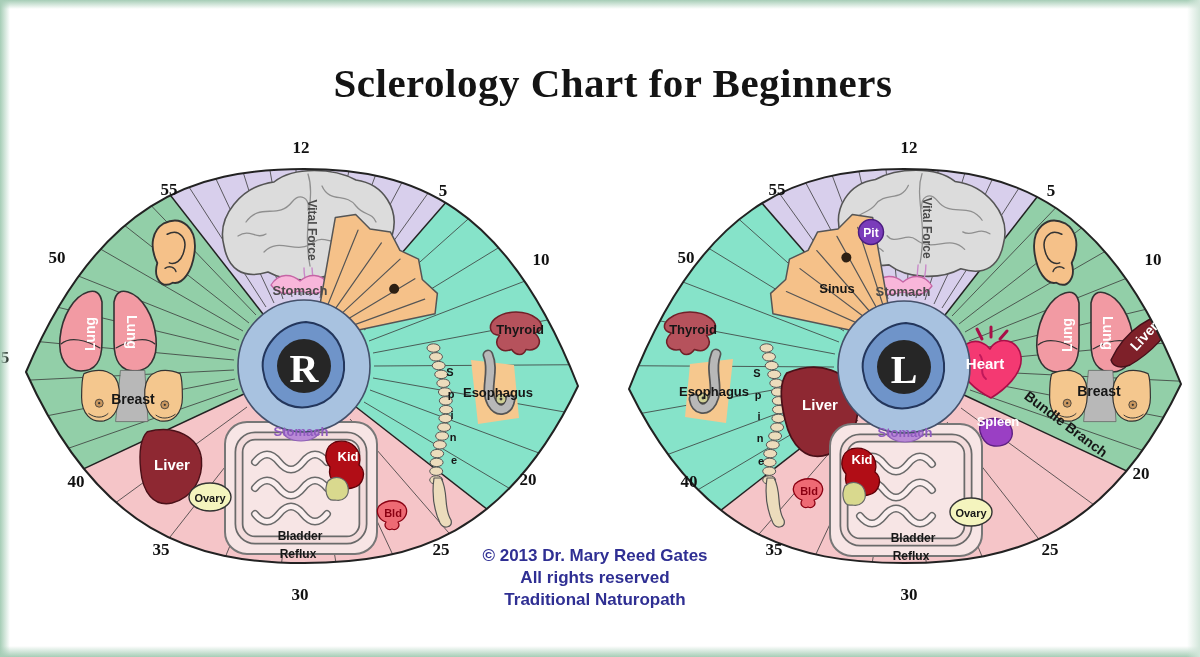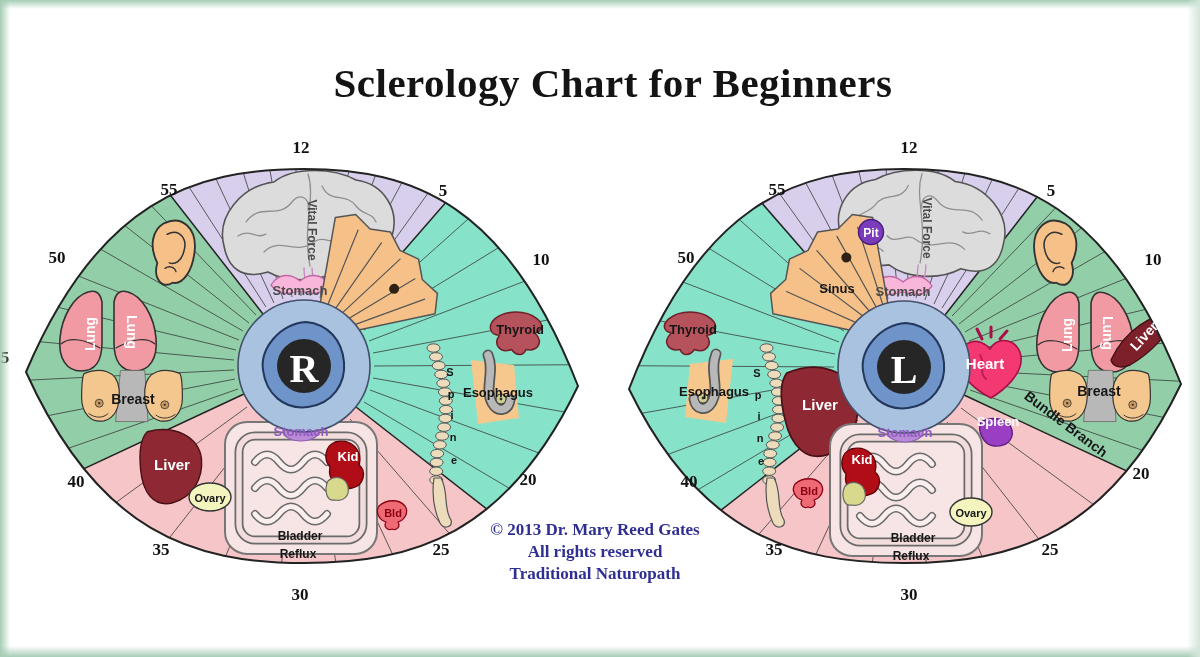--- a/index.html
+++ b/index.html
@@ -1,22 +1,22 @@
 <!DOCTYPE html>
 <html><head>
 <meta charset="utf-8">
 <style>
   html,body{margin:0;padding:0;background:#fff;}
   .stage{position:relative;width:1200px;height:657px;background:#fff;overflow:hidden;
          font-family:"Liberation Sans",sans-serif;}
   .title{position:absolute;top:44px;left:0;width:1196px;margin:15px;text-align:center;
          font-family:"Liberation Serif",serif;font-weight:bold;font-size:41px;color:#141414;
          letter-spacing:.5px;}
-  .copyright{position:absolute;left:445px;top:519px;width:300px;text-align:center;
-         font-family:Liberation Serif, serif;font-weight:bold;font-size:17px;color:#2f2f93;
+  .copyright{position:absolute;left:445px;top:545px;width:300px;text-align:center;
+         font-family:Liberation Sans, sans-serif;font-weight:bold;font-size:17px;color:#2f2f93;
          line-height:22px;}
   .edge{position:absolute;pointer-events:none;}
   .edge-t{left:0;top:0;right:0;height:9px;background:linear-gradient(180deg,#a6cdb6,rgba(255,255,255,0));}
   .edge-l{left:0;top:0;bottom:0;width:10px;background:linear-gradient(90deg,#a6cdb6,rgba(255,255,255,0));}
   .edge-b{left:0;bottom:0;right:0;height:11px;background:linear-gradient(0deg,#a6cdb6,rgba(255,255,255,0));}
   .edge-r{right:0;top:0;bottom:0;width:13px;background:linear-gradient(270deg,#d2e6da,rgba(255,255,255,0));}
   svg text{text-anchor:middle;dominant-baseline:central;}
   .num{font-family:"Liberation Serif",serif;font-weight:700;fill:#111;}
   .irisL{font-family:"Liberation Serif",serif;font-weight:700;font-size:40px;fill:#fff;}
   .lab{font-family:"Liberation Sans",sans-serif;font-weight:700;}

